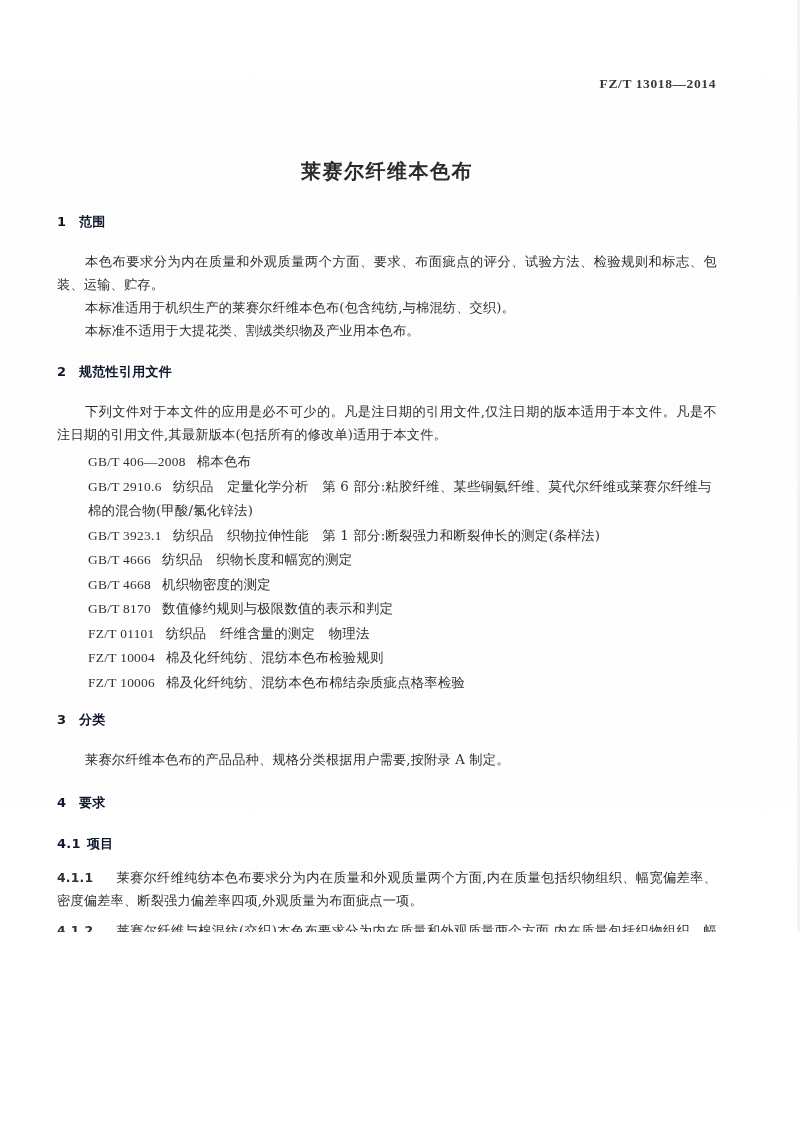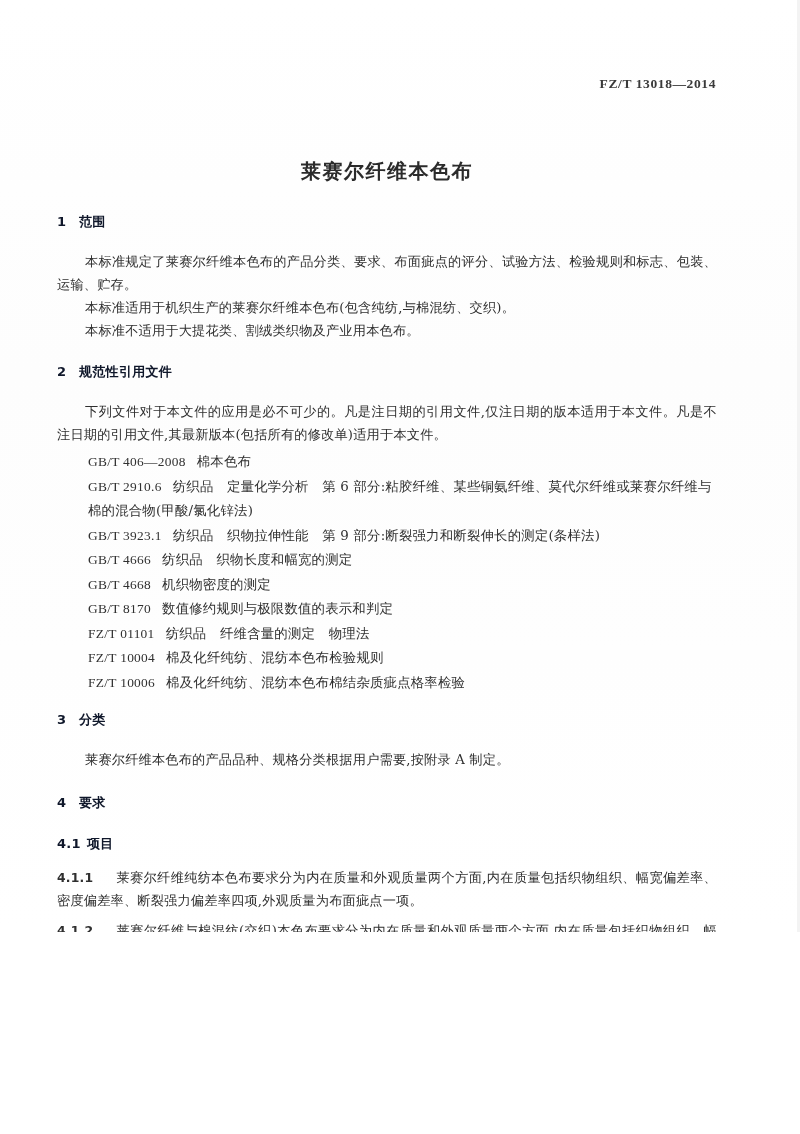--- a/index.html
+++ b/index.html
@@ -163,34 +163,34 @@
   <div class="std-header">FZ/T 13018—2014</div>
 
   <div class="content">
 
     <div class="doc-title">莱赛尔纤维本色布</div>
 
     <div class="body-block sec-head" style="top:213px;">
       <span class="num">1</span><span>范围</span>
     </div>
 
-    <div class="body-block para indent" style="top:250px;">本标准规定了莱赛尔纤维本色布的产品分类、要求、布面疵点的评分、试验方法、检验规则和标志、包装、运输、贮存。</div>
+    <div class="body-block para indent" style="top:250px;">本色布要求分为内在质量和外观质量两个方面、要求、布面疵点的评分、试验方法、检验规则和标志、包装、运输、贮存。</div>
     <div class="body-block para indent" style="top:296px;">本标准适用于机织生产的莱赛尔纤维本色布(包含纯纺,与棉混纺、交织)。</div>
     <div class="body-block para indent" style="top:319px;">本标准不适用于大提花类、割绒类织物及产业用本色布。</div>
 
     <div class="body-block sec-head" style="top:363px;">
       <span class="num">2</span><span>规范性引用文件</span>
     </div>
 
     <div class="body-block para indent" style="top:400px;">下列文件对于本文件的应用是必不可少的。凡是注日期的引用文件,仅注日期的版本适用于本文件。凡是不注日期的引用文件,其最新版本(包括所有的修改单)适用于本文件。</div>
 
     <ul class="body-block ref-list" style="top:450px;">
       <li><span class="code">GB/T 406—2008</span><span class="gap"></span><span>棉本色布</span></li>
       <li><span class="code">GB/T 2910.6</span><span class="gap"></span><span>纺织品　定量化学分析　第 6 部分:粘胶纤维、某些铜氨纤维、莫代尔纤维或莱赛尔纤维与棉的混合物(甲酸/氯化锌法)</span></li>
-      <li><span class="code">GB/T 3923.1</span><span class="gap"></span><span>纺织品　织物拉伸性能　第 9 部分:断裂强力和断裂伸长的测定(条样法)</span></li>
+      <li><span class="code">GB/T 3923.1</span><span class="gap"></span><span>纺织品　织物拉伸性能　第 1 部分:断裂强力和断裂伸长的测定(条样法)</span></li>
       <li><span class="code">GB/T 4666</span><span class="gap"></span><span>纺织品　织物长度和幅宽的测定</span></li>
       <li><span class="code">GB/T 4668</span><span class="gap"></span><span>机织物密度的测定</span></li>
       <li><span class="code">GB/T 8170</span><span class="gap"></span><span>数值修约规则与极限数值的表示和判定</span></li>
       <li><span class="code">FZ/T 01101</span><span class="gap"></span><span>纺织品　纤维含量的测定　物理法</span></li>
       <li><span class="code">FZ/T 10004</span><span class="gap"></span><span>棉及化纤纯纺、混纺本色布检验规则</span></li>
       <li><span class="code">FZ/T 10006</span><span class="gap"></span><span>棉及化纤纯纺、混纺本色布棉结杂质疵点格率检验</span></li>
     </ul>
 
     <div class="body-block sec-head" style="top:711px;">
       <span class="num">3</span><span>分类</span>

